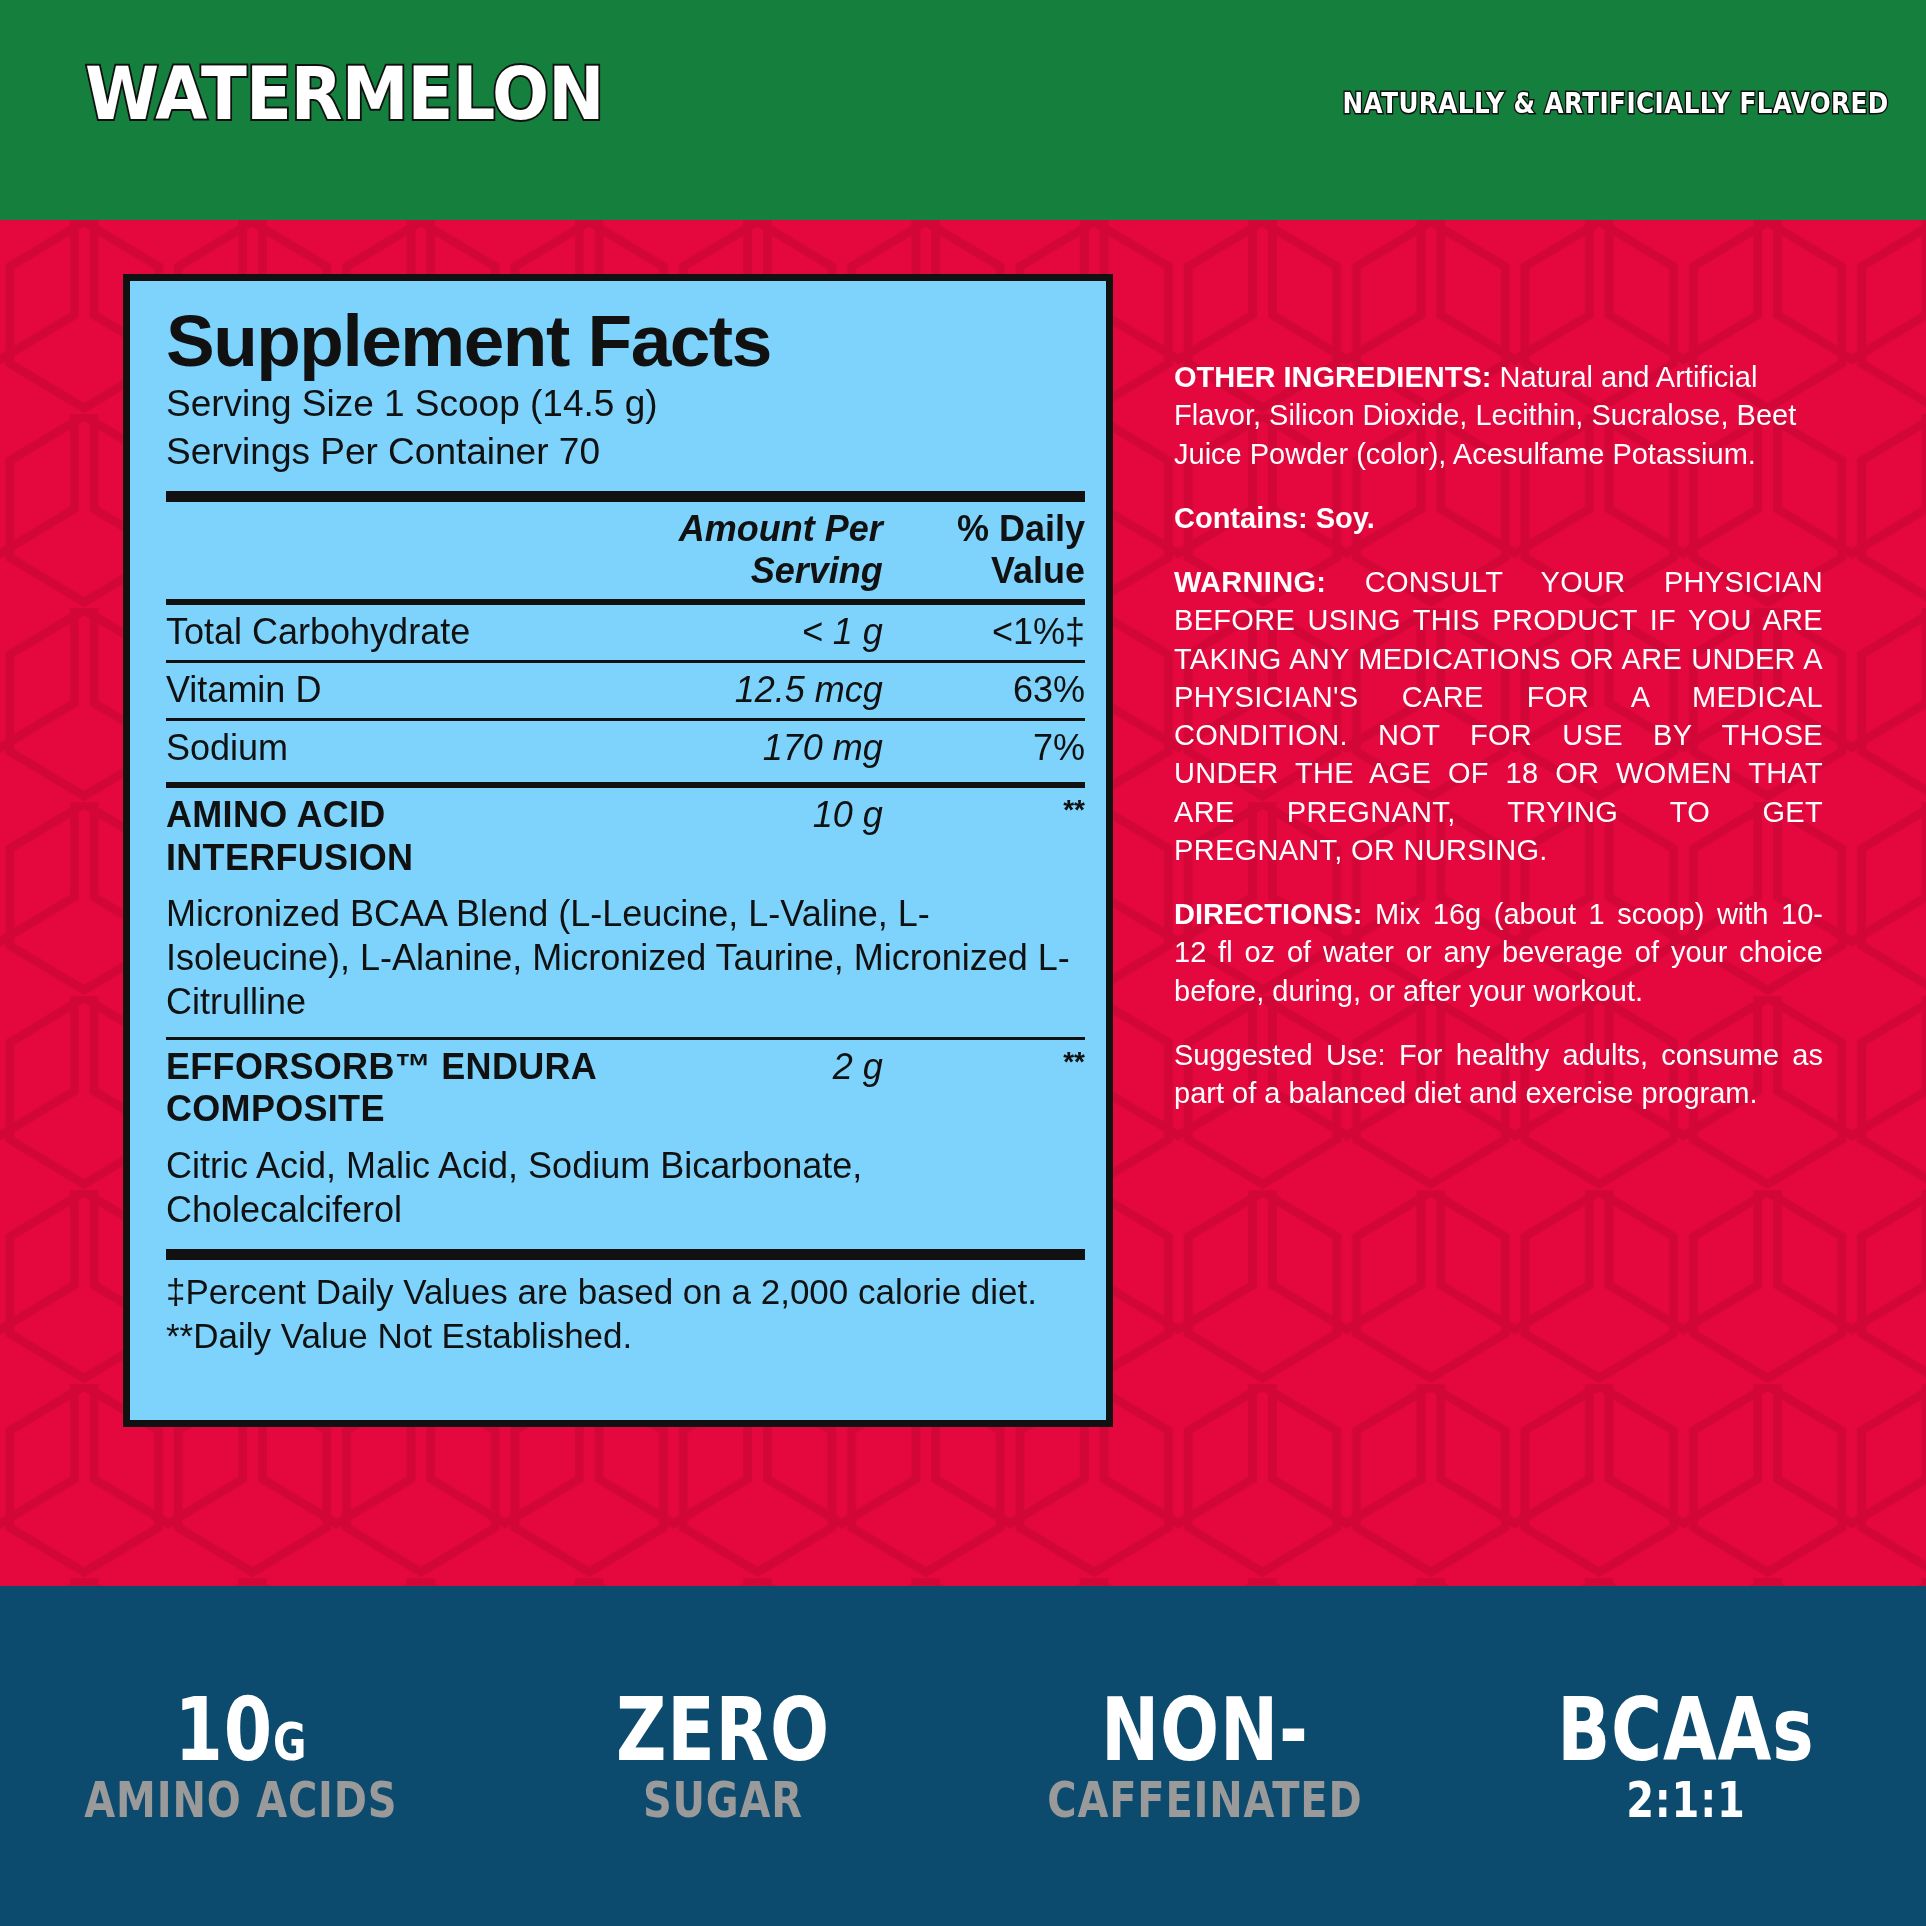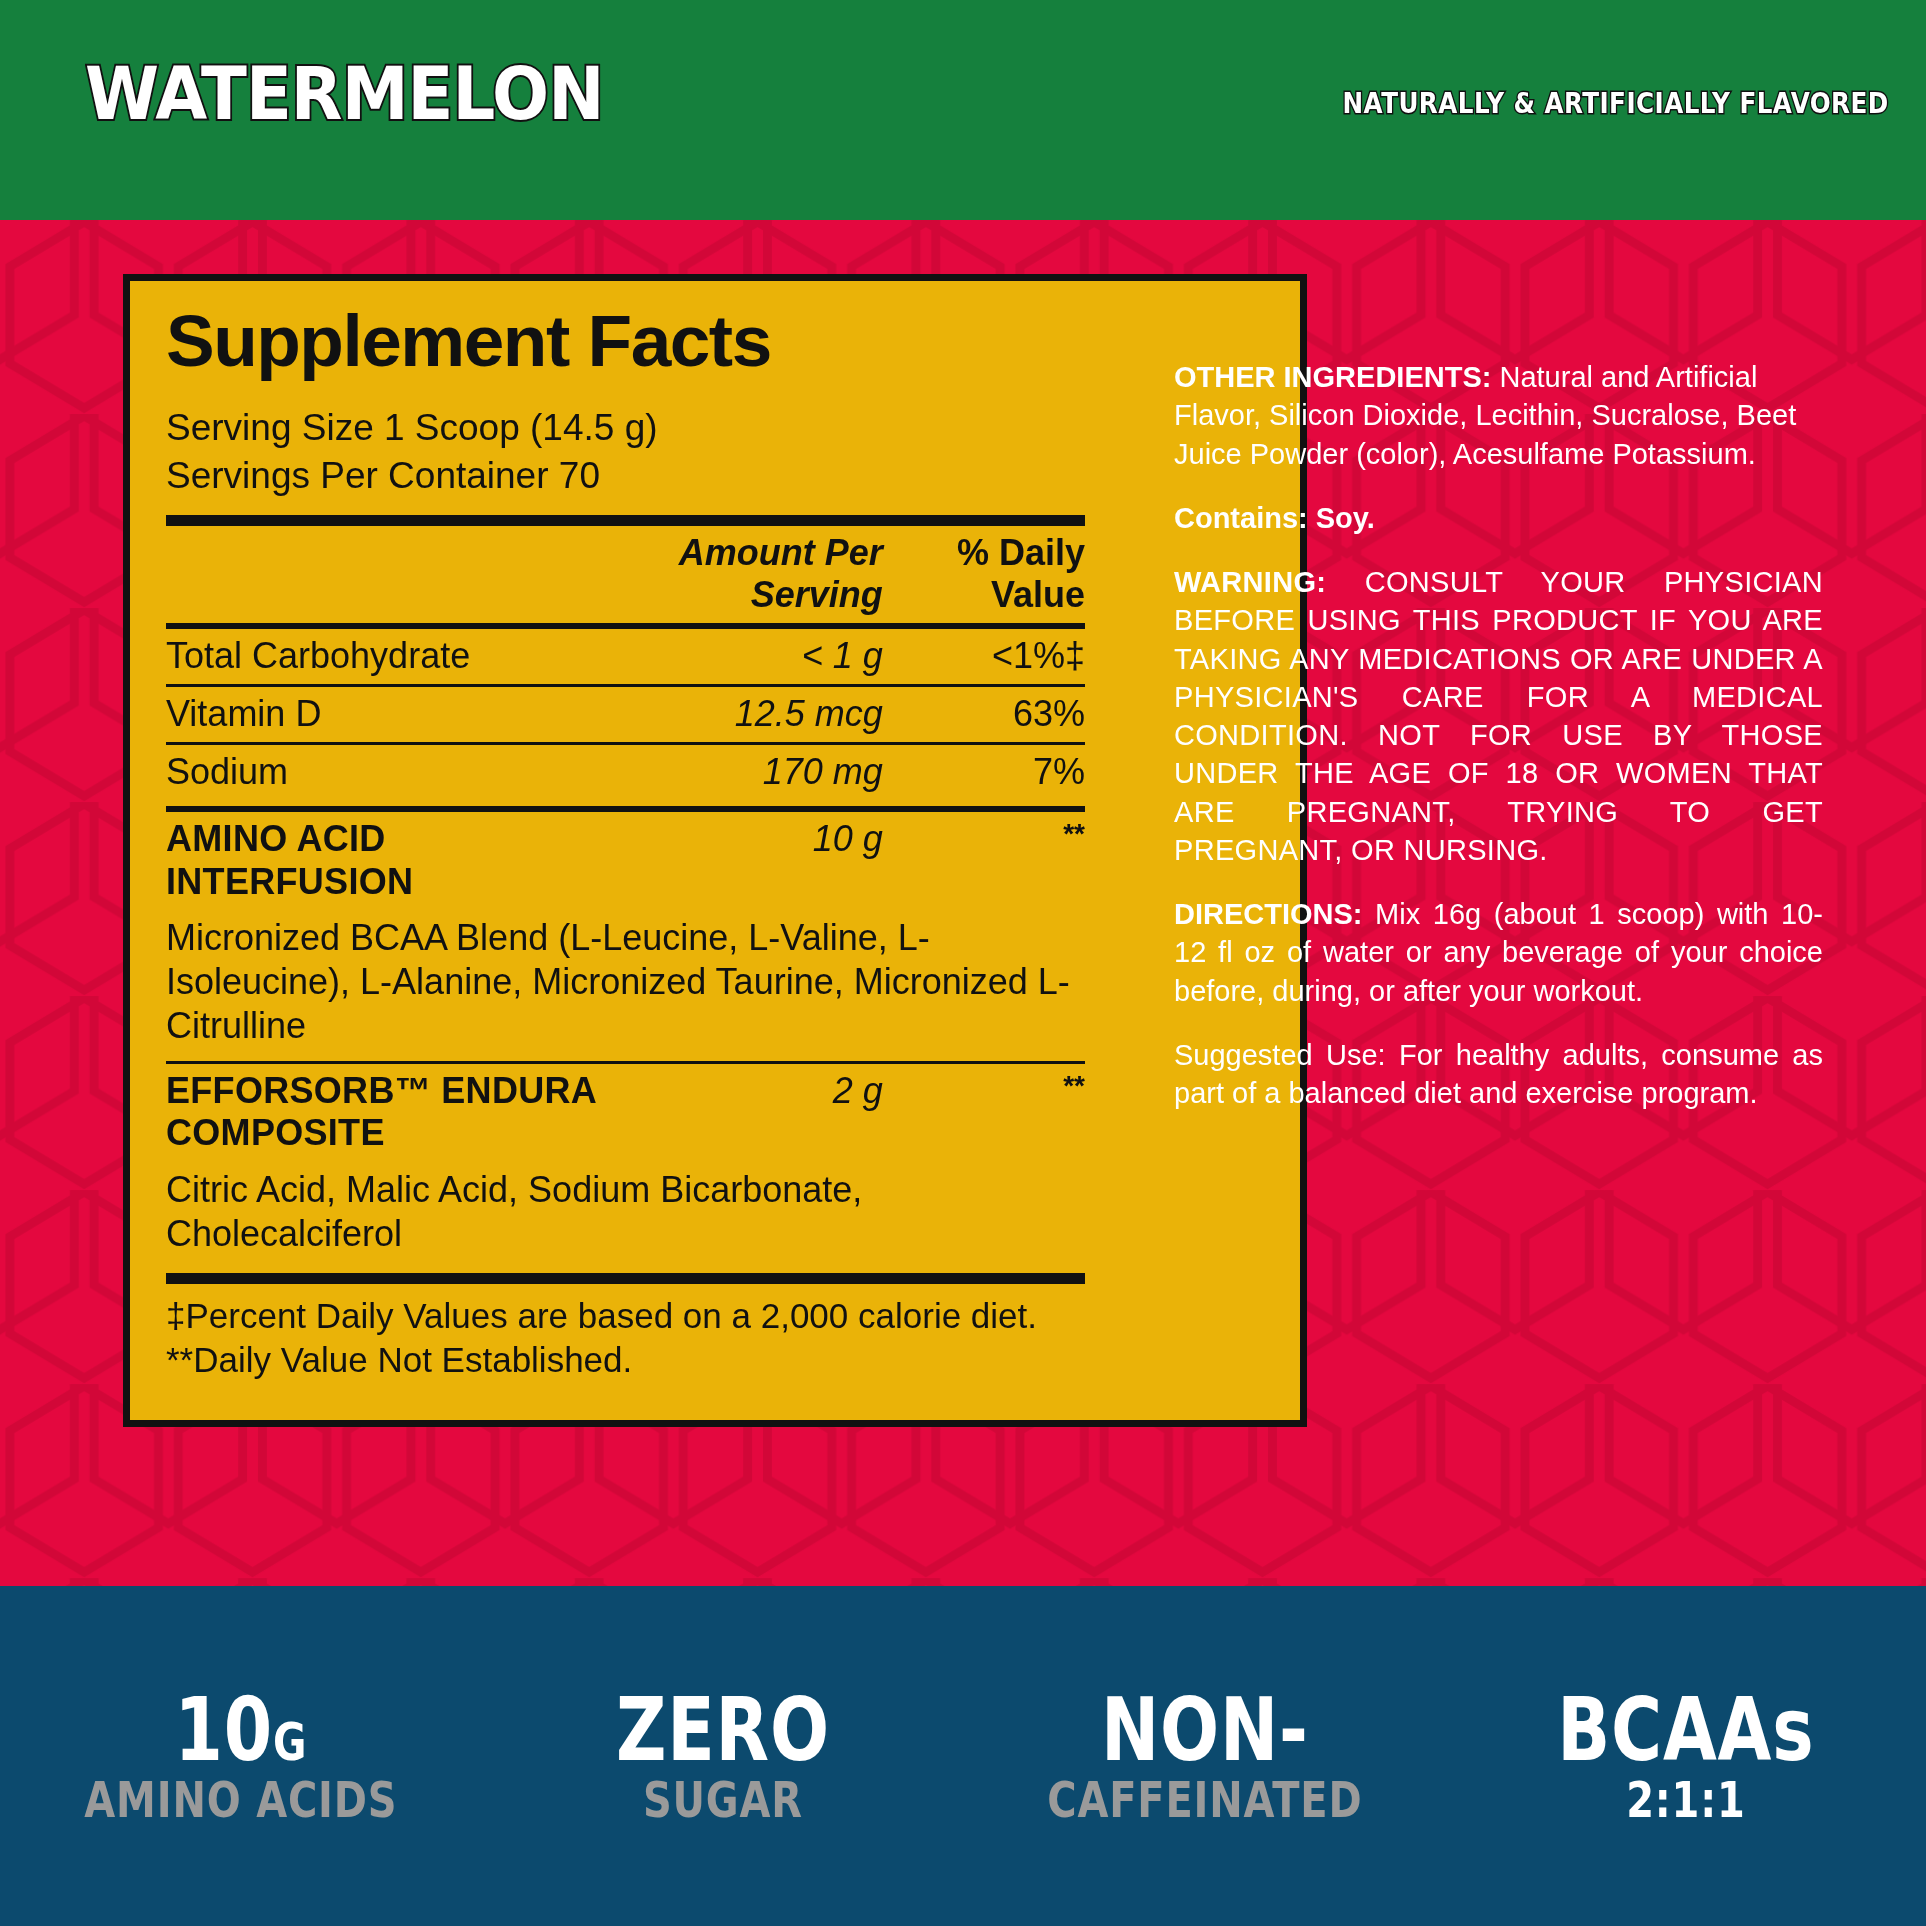--- a/index.html
+++ b/index.html
@@ -61,23 +61,23 @@
     height: 1366px;
     opacity: 0.40;
     pointer-events: none;
   }
 
   
   .sf-panel {
     position: absolute;
     left: 123px;
     top: 274px;
-    width: 1184px;
+    width: 990px;
     height: 1153px;
-    background: #eab308;
+    background: #7dd3fc;
     border: 7px solid #111111;
     box-sizing: border-box;
     padding: 0;
   }
   .sf-inner {
     position: absolute;
     left: 36px;
     top: 22px;
     width: 919px;
   }
@@ -86,21 +86,21 @@
     font-weight: bold;
     color: #111111;
     letter-spacing: -1.5px;
     line-height: 1.05;
     font-family: "Liberation Sans", sans-serif;
   }
   .sf-serving {
     font-size: 37px;
     color: #111111;
     line-height: 1.32;
-    margin-top: 24px;
+    margin-top: 0;
   }
   .rule-thick { border-top: 11px solid #111111; margin-top: 14px; }
   .rule-med   { border-top: 6px solid #111111; }
   .rule-thin  { border-top: 3px solid #111111; }
 
   table.sf-table {
     width: 100%;
     border-collapse: collapse;
     font-size: 36px;
     color: #111111;

